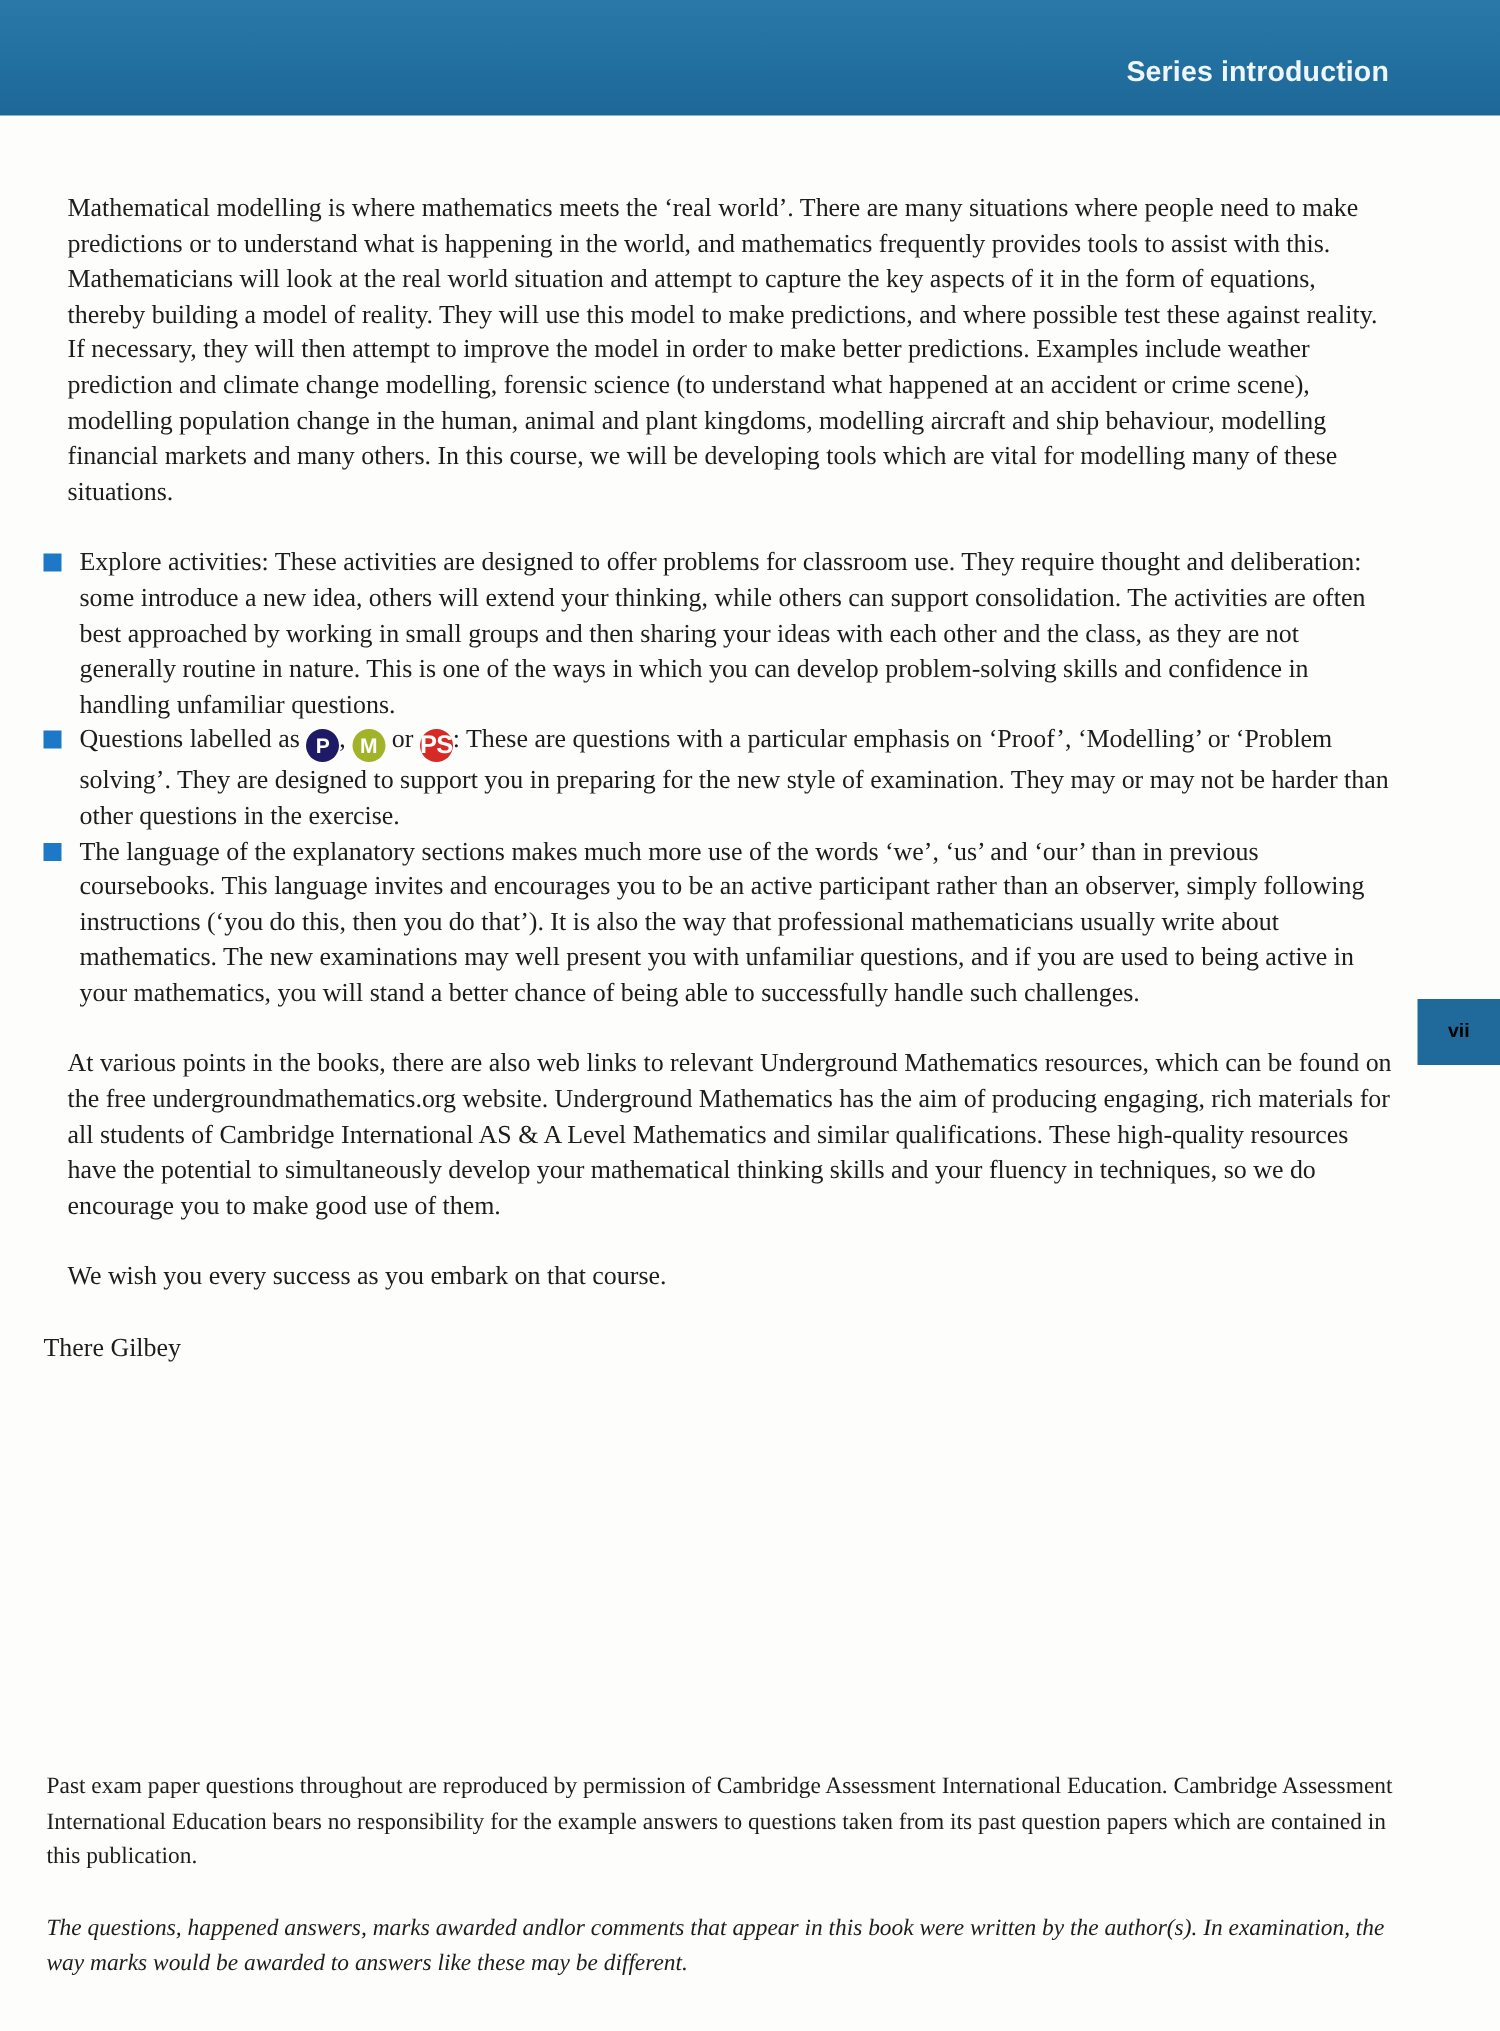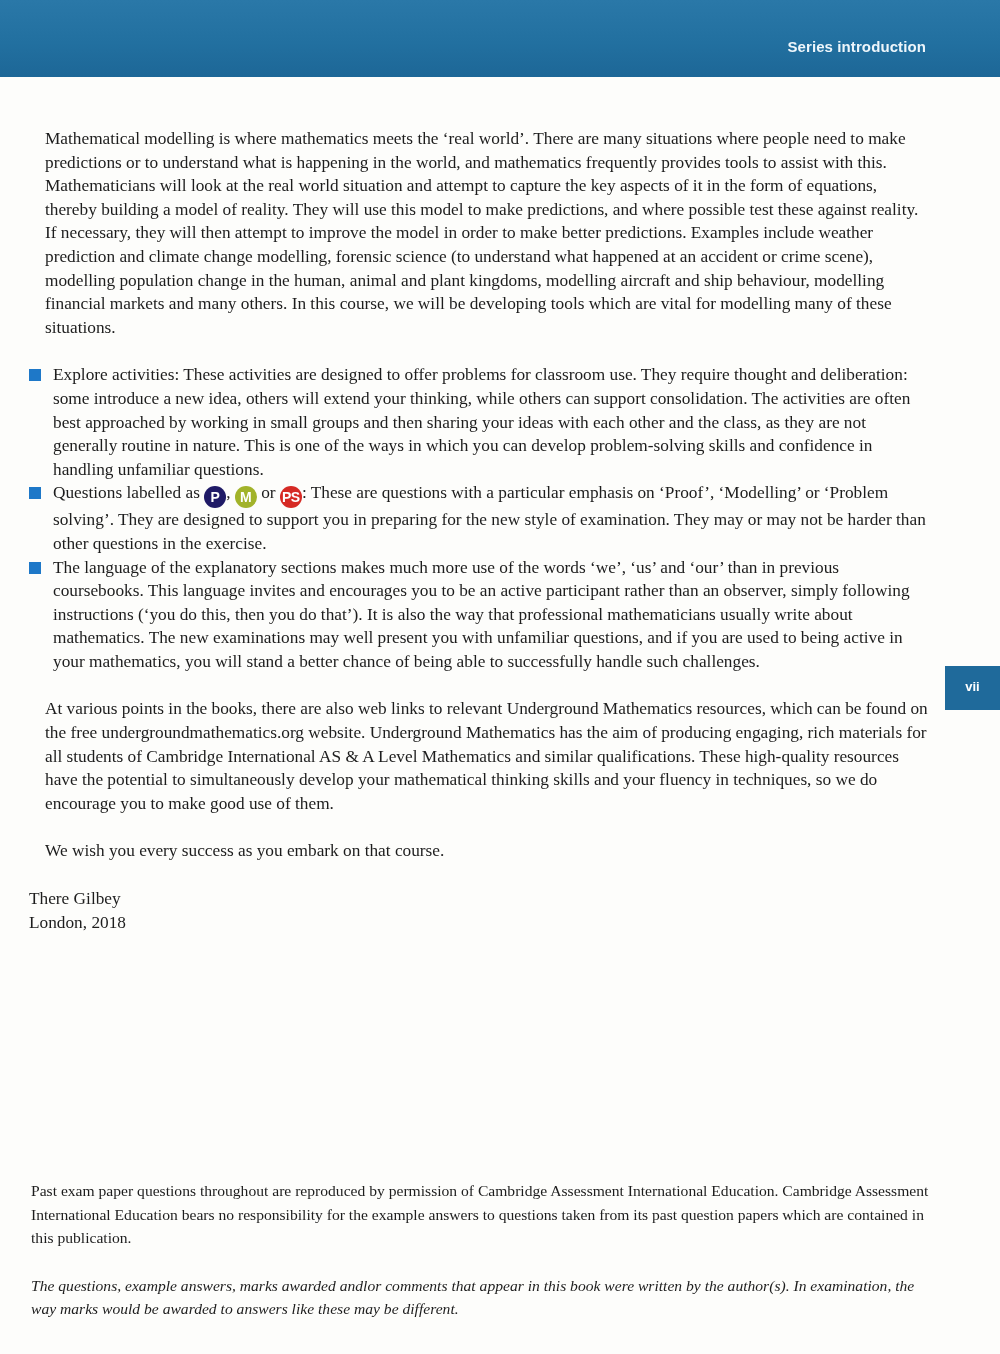--- a/index.html
+++ b/index.html
@@ -9,30 +9,30 @@
     font-family: "Liberation Serif", "DejaVu Serif", serif;
     color: #1d1d1d;
   }
   .header-band {
     position: absolute; left: 0; top: 0; width: 1000px; height: 77px;
     background: linear-gradient(180deg, #2a78a8 0%, #2270a0 55%, #1d6797 100%);
   }
   .header-title {
     position: absolute; right: 74px; top: 38px;
     font-family: "Liberation Sans", "DejaVu Sans", sans-serif;
-    font-size: 15px; font-weight: bold; color: #eef6fb; letter-spacing: 0.1px;
+    font-size: 19px; font-weight: bold; color: #eef6fb; letter-spacing: 0.1px;
   }
   .page-tab {
     position: absolute; left: 945px; top: 666px; width: 55px; height: 44px;
     background: #1f6a9b;
   }
   .page-number {
     position: absolute; left: 0; right: 0; top: 13px; text-align: center;
     font-family: "Liberation Sans", "DejaVu Sans", sans-serif;
-    font-size: 13px; font-weight: bold; color: #ffffff;
+    font-size: 13px; font-weight: bold; color: #000000;
   }
   .content {
     position: absolute; left: 29px; top: 127px; width: 900px;
     font-size: 17.3px; line-height: 23.6px;
   }
   p { margin: 0; }
   .para { margin-bottom: 24px; margin-left: 16px; }
   .bullets { list-style: none; margin: 0 0 24px 0; padding: 0; }
   .bullet { position: relative; padding-left: 24px; margin: 0; }
   .bullet-marker {
@@ -40,21 +40,21 @@
     background: #1e78c8;
   }
   .badge {
     display: inline-block; width: 22px; height: 22px; border-radius: 50%;
     color: #fff; text-align: center; vertical-align: -4px;
     font-family: "Liberation Sans", "DejaVu Sans", sans-serif;
     font-size: 14px; font-weight: bold; line-height: 22px;
   }
   .badge-p { background: #1f1a66; }
   .badge-m { background: #a2b32a; }
-  .badge-ps { background: #d62a24; font-size: 14px; letter-spacing: -0.5px; }
+  .badge-ps { background: #d62a24; font-size: 17px; letter-spacing: -0.5px; }
   .url { font-weight: normal; }
   .signature { margin-top: 0; }
   .footer {
     position: absolute; left: 31px; top: 1167px; width: 900px;
     font-size: 15.6px; line-height: 23.5px; margin-top: 12px;
   }
   .footer-disclaimer { font-style: italic; margin-top: 24px; }
 </style>
 </head>
 <body>
@@ -84,19 +84,18 @@
       <span class="bullet-marker"></span>
       <span>The language of the explanatory sections makes much more use of the words ‘we’, ‘us’ and ‘our’ than in previous coursebooks. This language invites and encourages you to be an active participant rather than an observer, simply following instructions (‘you do this, then you do that’). It is also the way that professional mathematicians usually write about mathematics. The new examinations may well present you with unfamiliar questions, and if you are used to being active in your mathematics, you will stand a better chance of being able to successfully handle such challenges.</span>
     </li>
   </ul>
 
   <p class="para"><span>At various points in the books, there are also web links to relevant Underground Mathematics resources, which can be found on the free </span><span class="url">undergroundmathematics.org</span><span> website. Underground Mathematics has the aim of producing engaging, rich materials for all students of Cambridge International AS &amp; A Level Mathematics and similar qualifications. These high-quality resources have the potential to simultaneously develop your mathematical thinking skills and your fluency in techniques, so we do encourage you to make good use of them.</span></p>
 
   <p class="para">We wish you every success as you embark on that course.</p>
 
   <p class="signature">There Gilbey</p>
-  <p class="signature">London, 2018</p>
 </div>
 
 <div class="footer">
   <p>Past exam paper questions throughout are reproduced by permission of Cambridge Assessment International Education. Cambridge Assessment International Education bears no responsibility for the example answers to questions taken from its past question papers which are contained in this publication.</p>
-  <p class="footer-disclaimer">The questions, example answers, marks awarded andlor comments that appear in this book were written by the author(s). In examination, the way marks would be awarded to answers like these may be different.</p>
+  <p class="footer-disclaimer">The questions, happened answers, marks awarded andlor comments that appear in this book were written by the author(s). In examination, the way marks would be awarded to answers like these may be different.</p>
 </div>
 
 </body></html>

